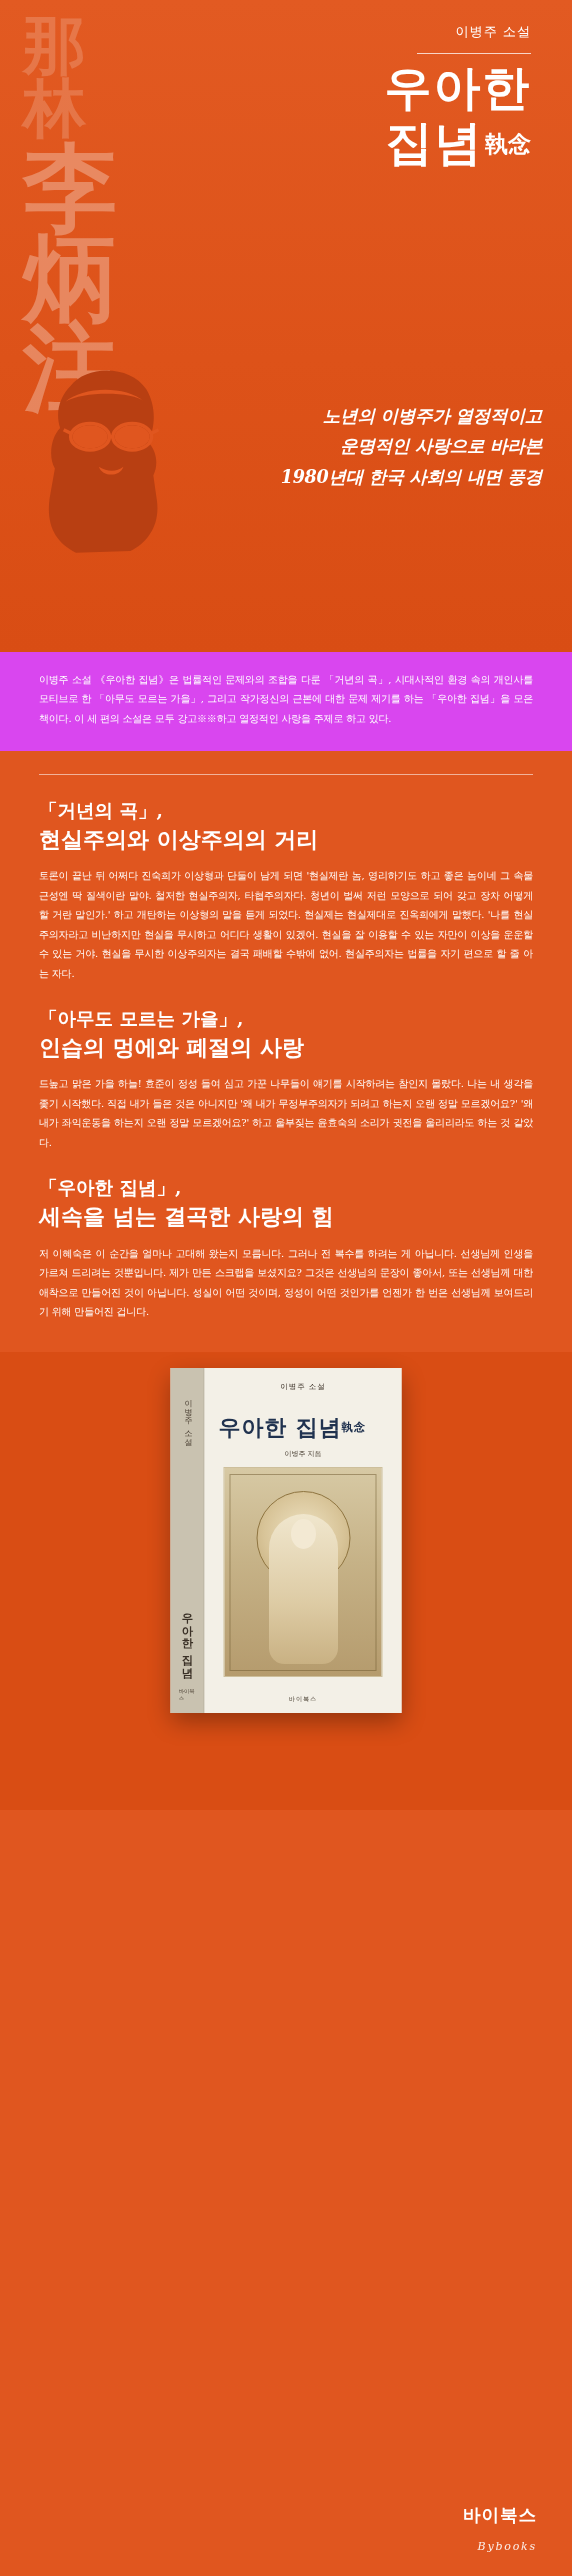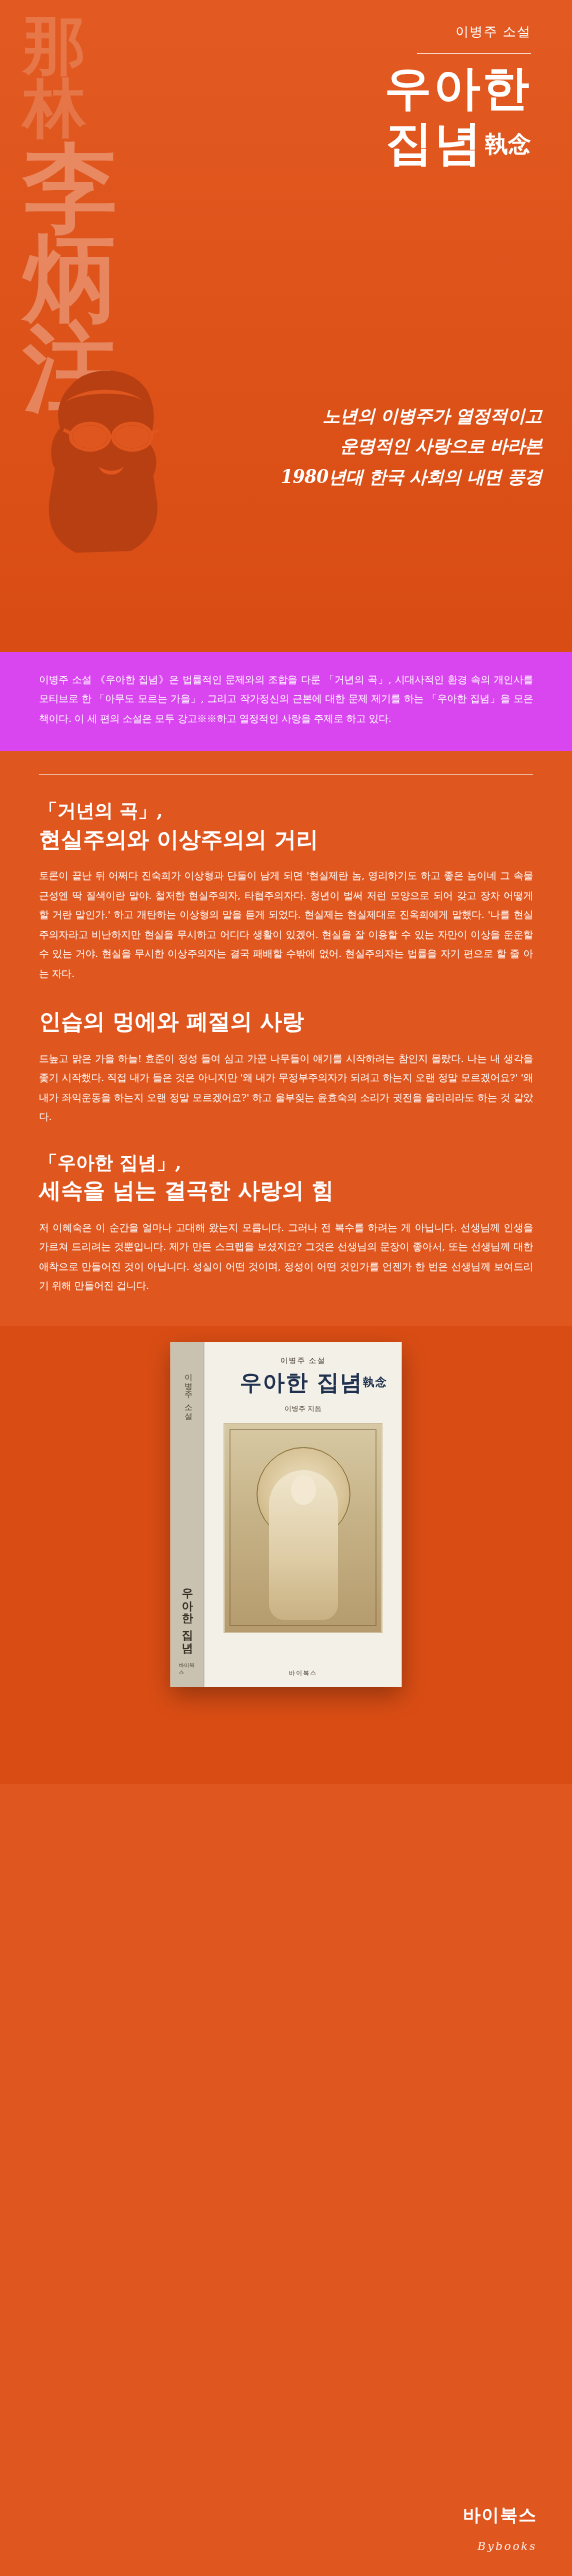--- a/index.html
+++ b/index.html
@@ -217,22 +217,22 @@
     background: #f3f0e7;
   }
   .front .f-byline {
     font-family: "DejaVu Serif", serif;
     font-size: 7.5px;
     color: #3c3228;
     text-align: center;
     letter-spacing: 0.9px;
   }
   .front .f-title {
-    margin-top: 2px;
-    text-align: right;
+    margin-top: 21px;
+    text-align: left;
     font-family: "DejaVu Serif", serif;
     font-weight: bold;
     font-size: 22px;
     color: #20324f;
     letter-spacing: 0.9px;
   }
   .front .f-title .hanja {
     font-size: 11.4px;
     vertical-align: 4.4px;
   }
@@ -383,20 +383,21 @@
   <div class="section">
     <div class="sec-title">
       <span class="t1">「거년의 곡」,</span>
       <span class="t2">현실주의와 이상주의의 거리</span>
     </div>
     <div class="sec-body">토론이 끝난 뒤 어쩌다 진숙희가 이상형과 단둘이 남게 되면 '현실제란 놈, 영리하기도 하고 좋은 놈이네 그 속물근성엔 딱 질색이란 말야. 철저한 현실주의자, 타협주의자다. 청년이 벌써 저런 모양으로 되어 갖고 장차 어떻게 할 거란 말인가.' 하고 개탄하는 이상형의 말을 듣게 되었다. 현실제는 현실제대로 진옥희에게 말했다. '나를 현실주의자라고 비난하지만 현실을 무시하고 어디다 생활이 있겠어. 현실을 잘 이용할 수 있는 자만이 이상을 운운할 수 있는 거야. 현실을 무시한 이상주의자는 결국 패배할 수밖에 없어. 현실주의자는 법률을 자기 편으로 할 줄 아는 자다.</div>
   </div>
 
   <div class="section">
     <div class="sec-title">
+      <span class="t1">「아무도 모르는 가을」,</span>
       <span class="t2">인습의 멍에와 폐절의 사랑</span>
     </div>
     <div class="sec-body">드높고 맑은 가을 하늘! 효준이 정성 들여 심고 가꾼 나무들이 얘기를 시작하려는 참인지 몰랐다. 나는 내 생각을 좇기 시작했다. 직접 내가 들은 것은 아니지만 '왜 내가 무정부주의자가 되려고 하는지 오랜 정말 모르겠어요?' '왜 내가 좌익운동을 하는지 오랜 정말 모르겠어요?' 하고 울부짖는 윤효숙의 소리가 귓전을 울리리라도 하는 것 같았다.</div>
   </div>
 
   <div class="section">
     <div class="sec-title">
       <span class="t1">「우아한 집념」,</span>
       <span class="t2">세속을 넘는 결곡한 사랑의 힘</span>
     </div>

